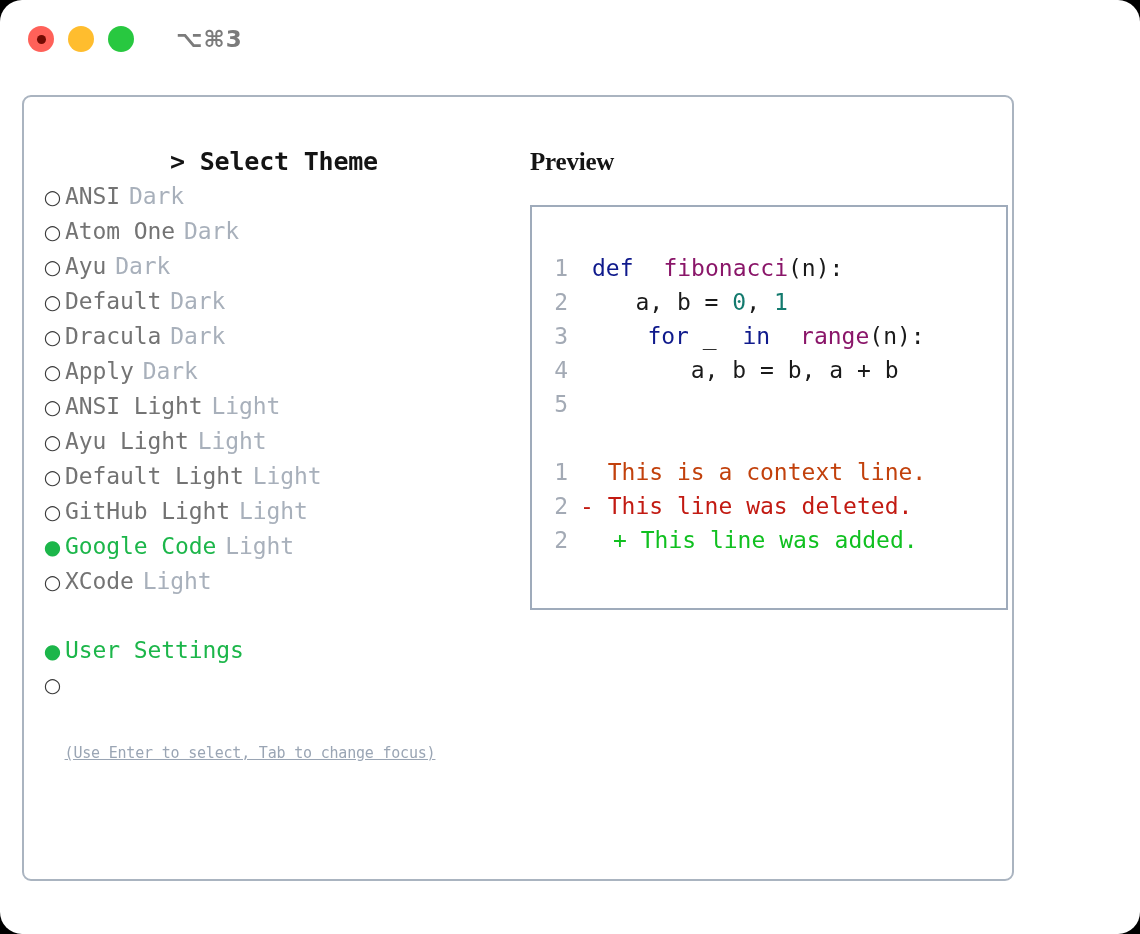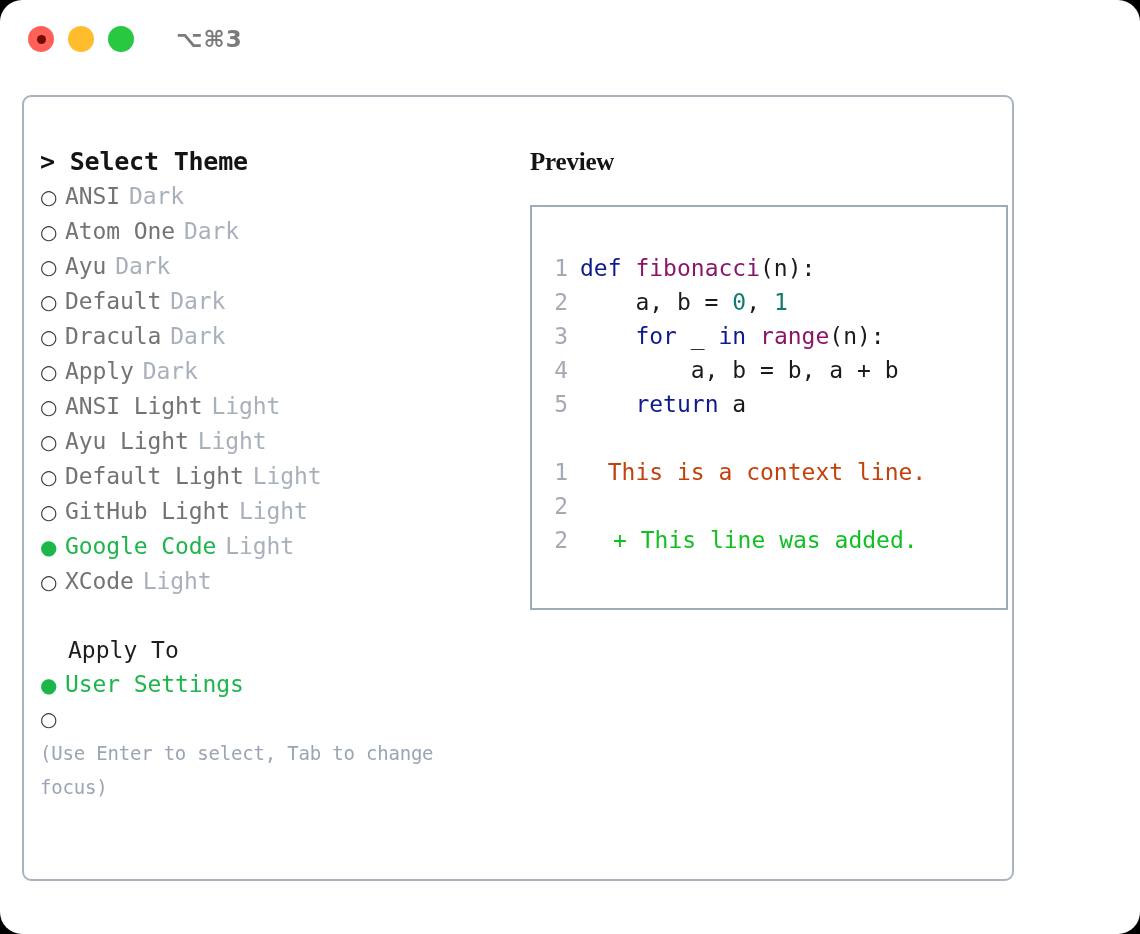--- a/index.html
+++ b/index.html
@@ -67,20 +67,21 @@
     width: 100%; height: 100%;
     padding: 48px 0 0 14px;
     display: flex;
   }
 
   
   .left-col {
     width: 470px;
     flex: 0 0 470px;
     padding-left: 2px;
+    text-align: center;
   }
 
   .list-header {
     font-size: 25px;
     font-weight: 700;
     color: #141414;
     letter-spacing: -0.2px;
     line-height: 34px;
     white-space: pre;
   }
@@ -109,25 +110,27 @@
   .section-header {
     font-size: 23px;
     color: #1d1d1d;
     line-height: 34px;
     padding-left: 28px;
     white-space: pre;
   }
   .spacer-row { height: 34px; }
 
   .hint {
-    font-size: 19px;
+    margin-top: 34px;
+    font-size: 15px;
     color: #9aa5b4;
     line-height: 34px;
     width: 420px;
     letter-spacing: -0.2px;
+    text-decoration: underline;
   }
 
   
   .right-col {
     flex: 1 1 auto;
     padding-left: 22px;
   }
   .preview-title {
     font-size: 25px;
     font-weight: 700;
@@ -154,22 +157,22 @@
     width: 48px;
     flex: 0 0 48px;
     text-align: right;
     padding-right: 12px;
     color: #a3aab5;
   }
   .code-text { white-space: pre; }
   .blank-row { height: 34px; }
 
   
-  .kw   { color: #0f1a8c; }
-  .fn   { color: #8a1669; }
+  .kw   { color: #0f1a8c; margin-left: 12px; }
+  .fn   { color: #8a1669; margin-left: 16px; }
   .num  { color: #137a6e; }
   .pln  { color: #1a1a1a; }
   .ctx  { color: #c2410c; }
   .del  { color: #c21a12; }
   .add  { color: #10c020; margin-left: 33px; }
 </style>
 </head>
 <body>
 
 <div class="window">
@@ -198,43 +201,42 @@
             <div class="opt-row"><span class="bullet">○</span><span class="opt-label">ANSI Light</span><span class="opt-kind">Light</span></div>
             <div class="opt-row"><span class="bullet">○</span><span class="opt-label">Ayu Light</span><span class="opt-kind">Light</span></div>
             <div class="opt-row"><span class="bullet">○</span><span class="opt-label">Default Light</span><span class="opt-kind">Light</span></div>
             <div class="opt-row"><span class="bullet">○</span><span class="opt-label">GitHub Light</span><span class="opt-kind">Light</span></div>
             <div class="opt-row selected"><span class="bullet sel">●</span><span class="opt-label">Google Code</span><span class="opt-kind">Light</span></div>
             <div class="opt-row"><span class="bullet">○</span><span class="opt-label">XCode</span><span class="opt-kind">Light</span></div>
           </div>
 
         <div class="spacer-row"></div>
 
-        <div class="section-header">Apply To</div>
         <div id="apply-items">
             <div class="opt-row selected"><span class="bullet sel">●</span><span class="opt-label">User Settings</span></div>
             <div class="opt-row"><span class="bullet">○</span></div>
           </div>
 
         <div class="hint">(Use Enter to select, Tab to change focus)</div>
       </div>
 
       <div class="right-col">
         <div class="preview-title">Preview</div>
         <div class="code-box">
           <div id="code-lines">
               <div class="code-line"><span class="lineno">1</span><span class="code-text"><span class="kw">def </span><span class="fn">fibonacci</span><span class="pln">(n):</span></span></div>
               <div class="code-line"><span class="lineno">2</span><span class="code-text"><span class="pln">    a, b = </span><span class="num">0</span><span class="pln">, </span><span class="num">1</span></span></div>
               <div class="code-line"><span class="lineno">3</span><span class="code-text"><span class="pln">    </span><span class="kw">for</span><span class="pln"> _ </span><span class="kw">in</span><span class="pln"> </span><span class="fn">range</span><span class="pln">(n):</span></span></div>
               <div class="code-line"><span class="lineno">4</span><span class="code-text"><span class="pln">        a, b = b, a + b</span></span></div>
-              <div class="code-line"><span class="lineno">5</span><span class="code-text"><span class="pln">    </span><span class="kw">return</span><span class="pln"> a</span></span></div>
+              <div class="code-line"><span class="lineno">5</span></div>
             </div>
           <div class="blank-row"></div>
           <div id="diff-lines">
               <div class="code-line"><span class="lineno">1</span><span class="code-text ctx">  This is a context line.</span></div>
-              <div class="code-line"><span class="lineno">2</span></div>
+              <div class="code-line"><span class="lineno">2</span><span class="code-text del">- This line was deleted.</span></div>
               <div class="code-line"><span class="lineno">2</span><span class="code-text add">+ This line was added.</span></div>
             </div>
         </div>
       </div>
 
     </div>
   </div>
 </div>
 
 </body></html>

